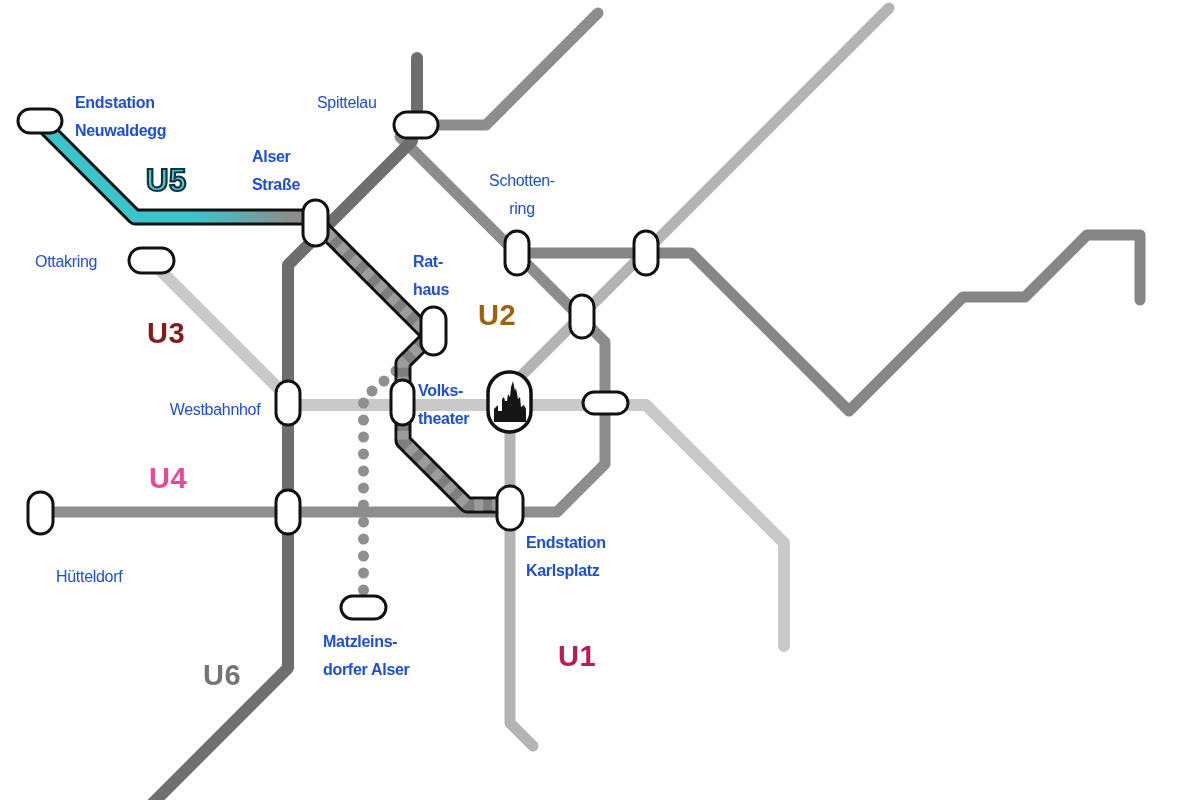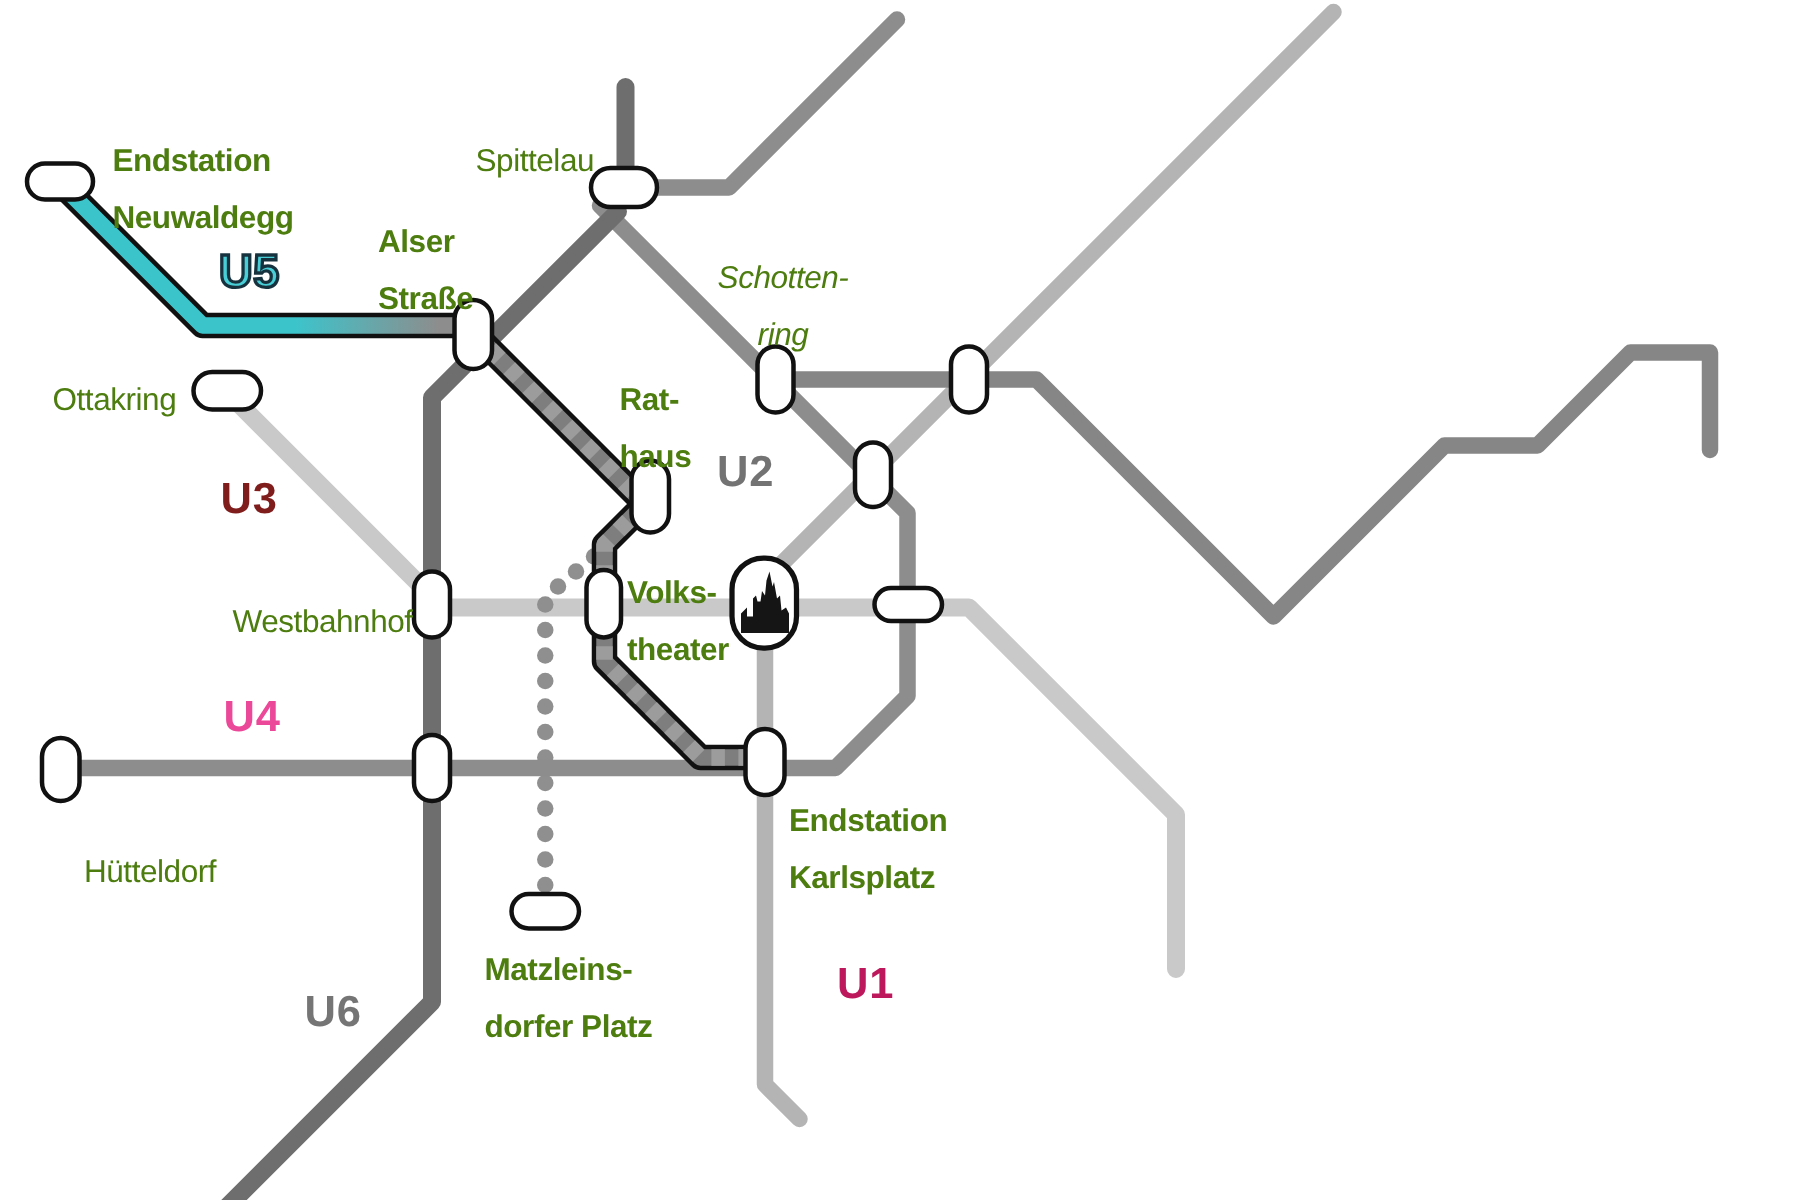--- a/index.html
+++ b/index.html
@@ -1,19 +1,19 @@
 <!DOCTYPE html>
 <html><head>
 <meta charset="utf-8">
 <style>
   html,body{margin:0;padding:0;background:#ffffff;}
   #stage{position:relative;width:1200px;height:800px;background:#ffffff;overflow:hidden;
          font-family:"Liberation Sans",sans-serif;}
   #map-svg{position:absolute;left:0;top:0;}
-  .lbl{position:absolute;font-size:21px;line-height:38px;color:#4d7c0f;
+  .lbl{position:absolute;font-size:16px;line-height:28px;color:#1d4ed8;
        white-space:pre-line;letter-spacing:-0.3px;}
   .bold{font-weight:700;}
   .right{text-align:center;}
   .center{text-align:center;}
   .uline{position:absolute;font-size:29px;line-height:29px;font-weight:800;letter-spacing:0.5px;
          white-space:pre;}
   .u5badge{font-size:31px;font-weight:900;-webkit-text-stroke:2.2px #16323f;
            text-shadow:0 0 1px #16323f;}
 </style>
 </head>
@@ -94,34 +94,34 @@
     <path fill="#151515" d="M 494,422 L 494,409 L 498,405 L 498,411 L 502,411 L 502,399 L 504,397
          L 505,401 L 507,401 L 508,394 L 510,397 L 511,387 L 513,381 L 515,391
          L 516,388 L 518,399 L 520,397 L 521,407 L 524,405 L 526,409 L 526,422 Z"></path>
   </svg>
 
   <div class="lbl bold" style="left:75px;top:89px;">Endstation
 Neuwaldegg</div>
   <div class="lbl" style="left:317px;top:89px;">Spittelau</div>
   <div class="lbl bold" style="left:252px;top:143px;">Alser
 Straße</div>
-  <div class="lbl center" style="left:470px;top:167px;width:104px;font-style:italic;">Schotten-
+  <div class="lbl center" style="left:470px;top:167px;width:104px;">Schotten-
 ring</div>
   <div class="lbl" style="left:35px;top:248px;">Ottakring</div>
   <div class="lbl bold" style="left:413px;top:248px;">Rat-
 haus</div>
   <div class="lbl right" style="left:155px;top:396px;width:120px;">Westbahnhof</div>
   <div class="lbl bold" style="left:418px;top:377px;">Volks-
 theater</div>
   <div class="lbl" style="left:10px;top:563px;margin-left:46px;">Hütteldorf</div>
   <div class="lbl bold" style="left:526px;top:529px;">Endstation
 Karlsplatz</div>
   <div class="lbl bold" style="left:323px;top:628px;">Matzleins-
-dorfer Platz</div>
+dorfer Alser</div>
 
   <div class="uline u5badge" style="left: 146px; top: 166px; color: rgb(71, 206, 214);">U5</div>
   <div class="uline" style="left: 147px; top: 319px; color: #7f1d1d;">U3</div>
   <div class="uline" style="left: 149px; top: 464px; color: #ec4899;">U4</div>
   <div class="uline" style="left: 203px; top: 661px; color: rgb(117, 117, 117);">U6</div>
-  <div class="uline" style="left: 478px; top: 301px; color: #737373;">U2</div>
+  <div class="uline" style="left: 478px; top: 301px; color: #a16207;">U2</div>
   <div class="uline" style="left: 558px; top: 642px; color: #be185d;">U1</div>
 
 </div>
 
 </body></html>

